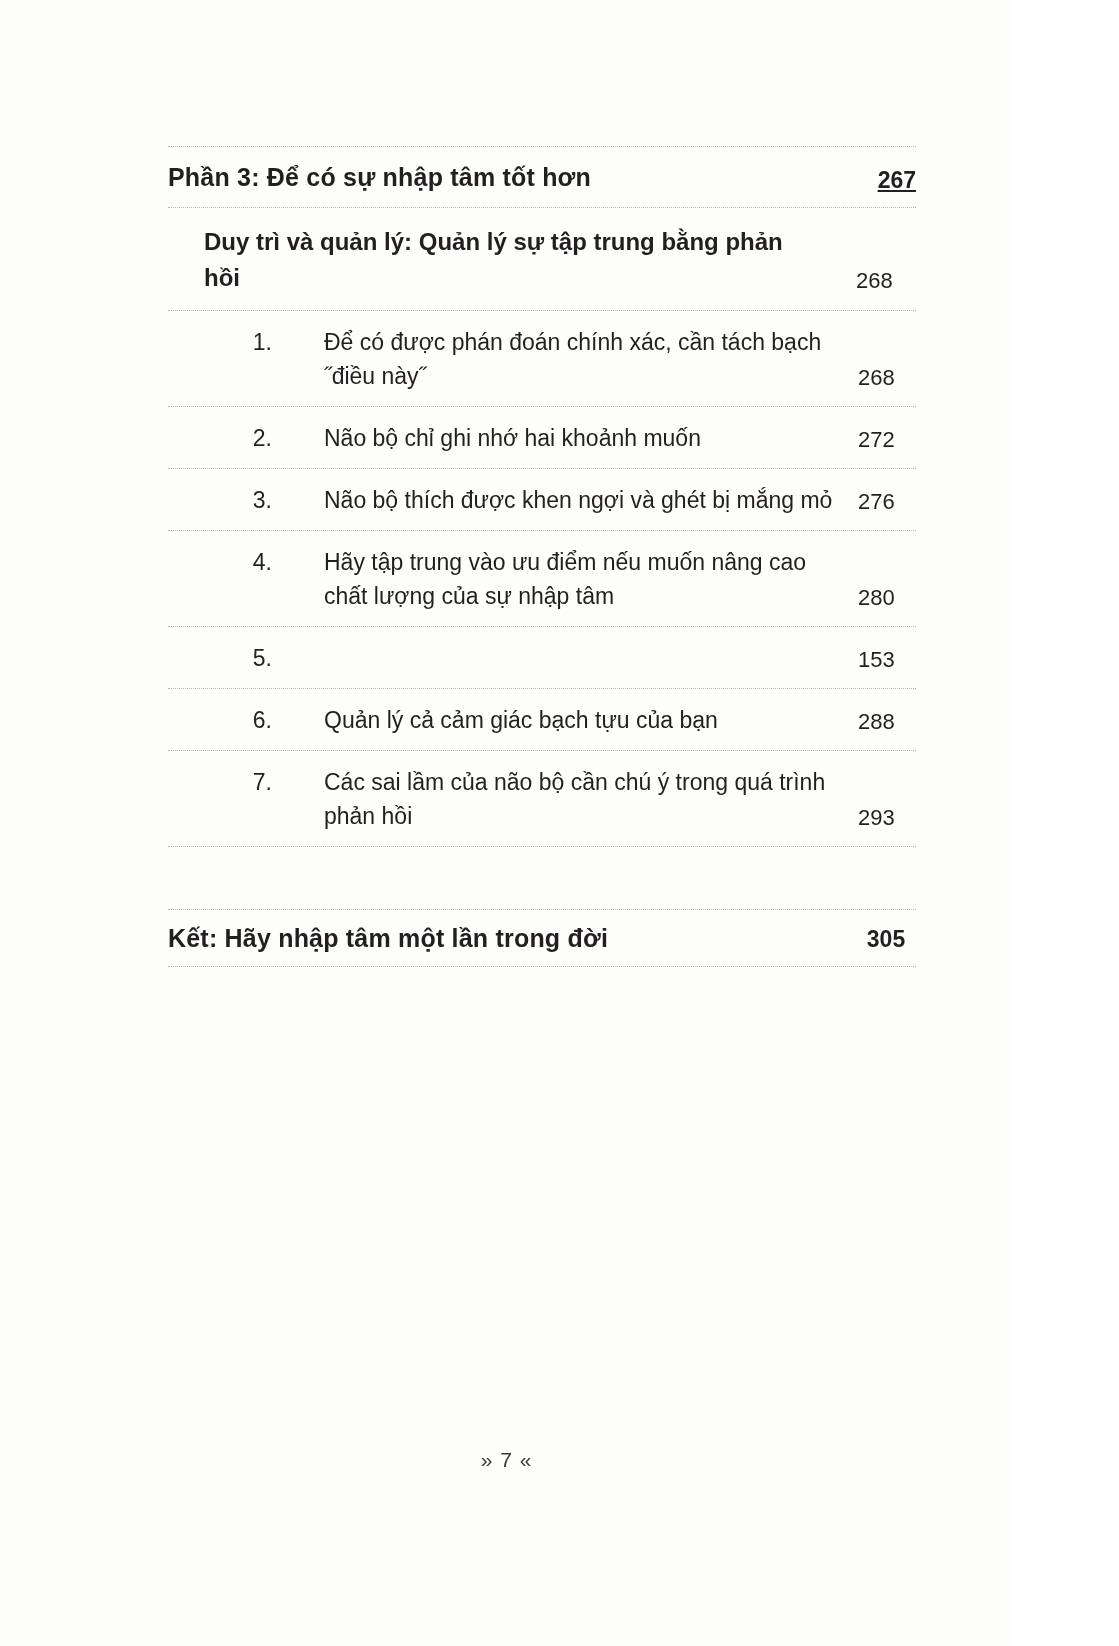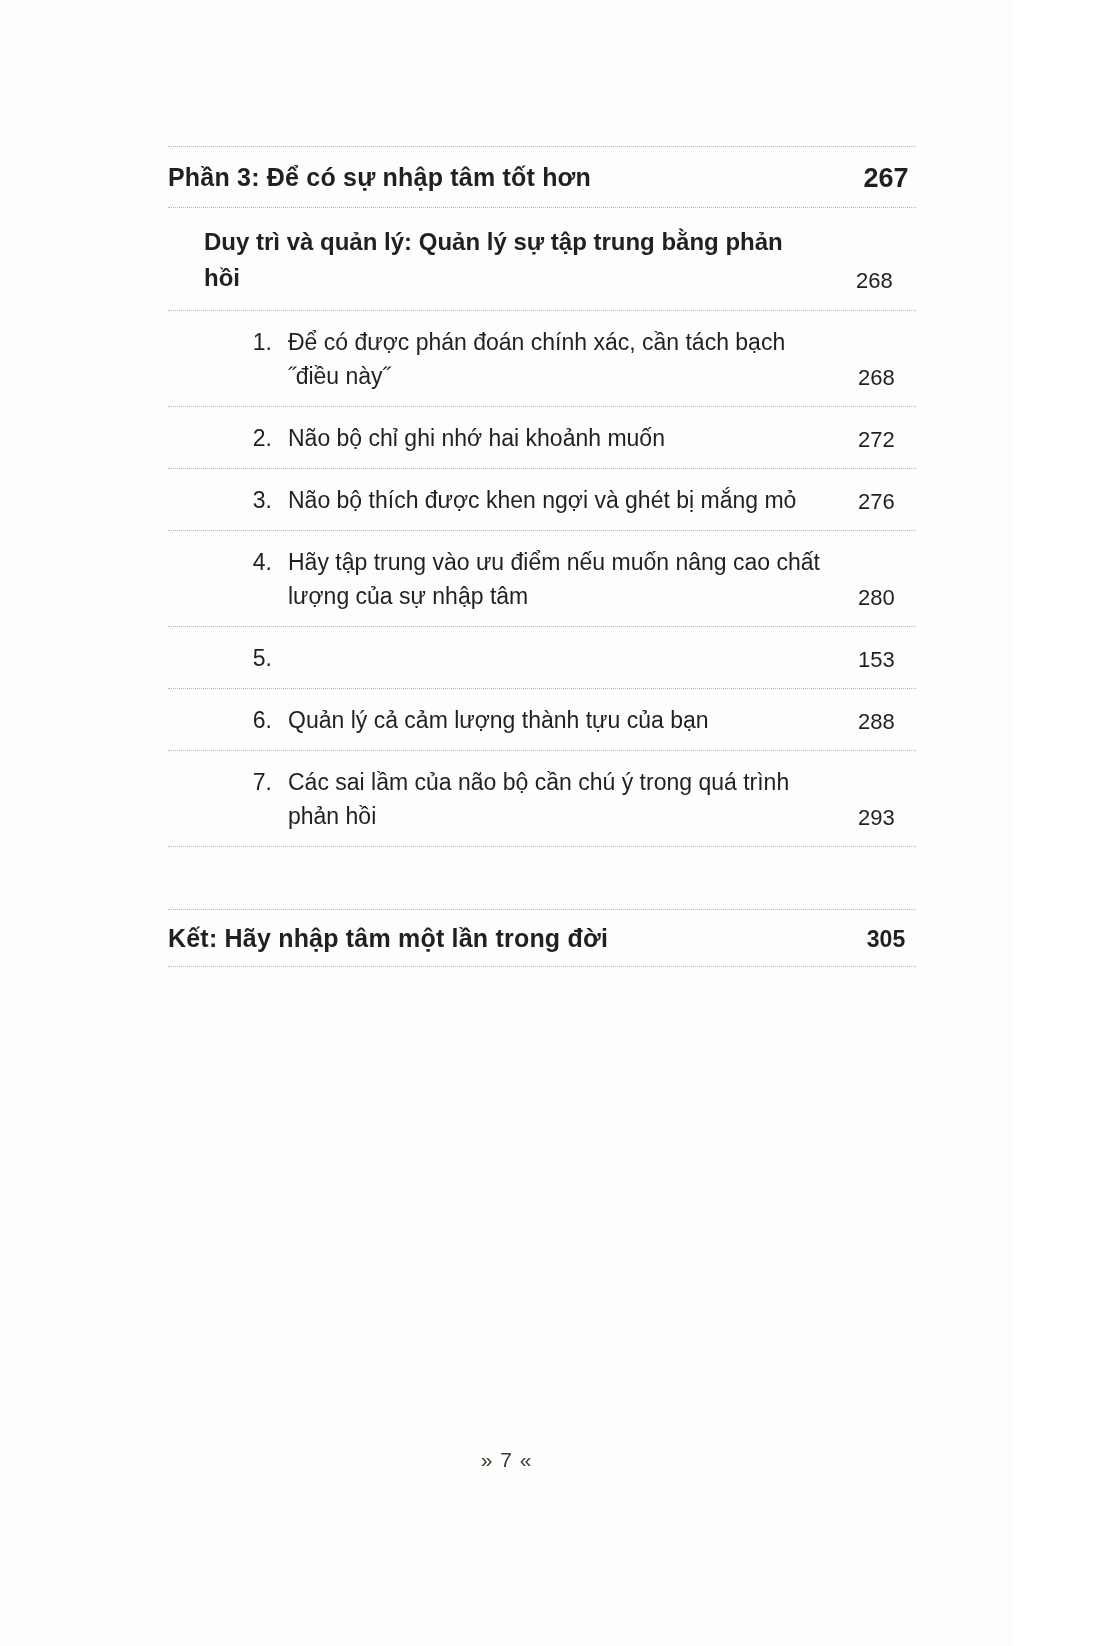--- a/index.html
+++ b/index.html
@@ -45,25 +45,26 @@
   .part-row {
     padding: 14px 0 13px 0;
   }
   .part-title {
     font-size: 25px;
     font-weight: bold;
     letter-spacing: 0.2px;
     line-height: 1.3;
   }
   .part-page {
-    font-size: 27px;
+    font-size: 23px;
     font-weight: bold;
     min-width: 60px;
-    text-align: center;
-    padding-left: 10px;
+    text-align: right;
+    padding-left: 10px;
+    text-decoration: underline;
   }
 
   .section-row {
     padding: 16px 0 14px 0;
     padding-left: 36px;
   }
   .section-title {
     font-size: 24px;
     line-height: 1.5;
     font-weight: 700;
@@ -90,20 +91,21 @@
     font-size: 23px;
     width: 38px;
     flex: none;
     text-align: right;
     padding-right: 16px;
     line-height: 1.48;
   }
   .item-title {
     font-size: 23px;
     line-height: 1.48;
+    margin-left: 36px;
   }
   .item-page {
     font-size: 22px;
     min-width: 58px;
     text-align: left;
     padding-left: 10px;
     align-self: flex-end;
     padding-bottom: 2px;
   }
 
@@ -190,21 +192,21 @@
     <div class="row item-row">
       <div class="item-left">
         <div class="item-num">5.</div>
       </div>
       <div class="item-page">153</div>
     </div>
 
     <div class="row item-row">
       <div class="item-left">
         <div class="item-num">6.</div>
-        <div class="item-title">Quản lý cả cảm lượng thành tựu của bạn</div>
+        <div class="item-title">Quản lý cả cảm giác bạch tựu của bạn</div>
       </div>
       <div class="item-page">288</div>
     </div>
 
     <div class="row item-row">
       <div class="item-left">
         <div class="item-num">7.</div>
         <div class="item-title">Các sai lầm của não bộ cần chú ý trong quá trình phản hồi</div>
       </div>
       <div class="item-page">293</div>

